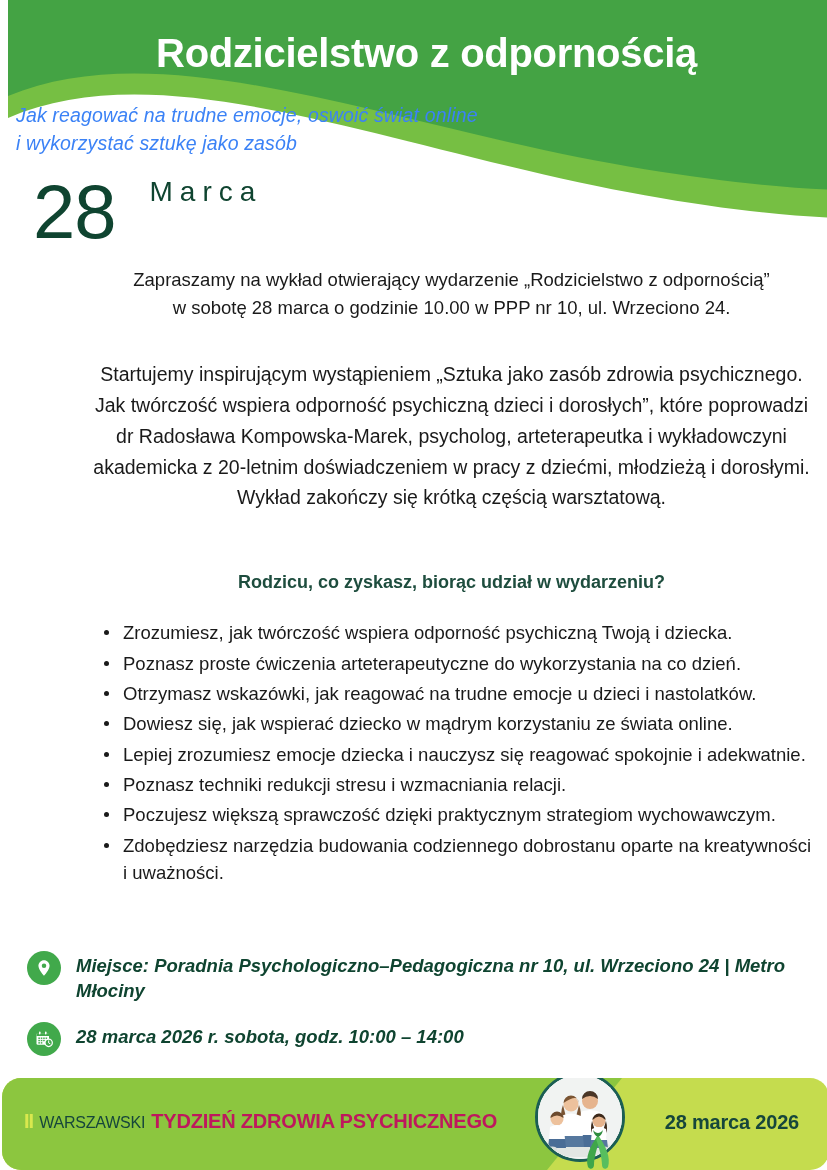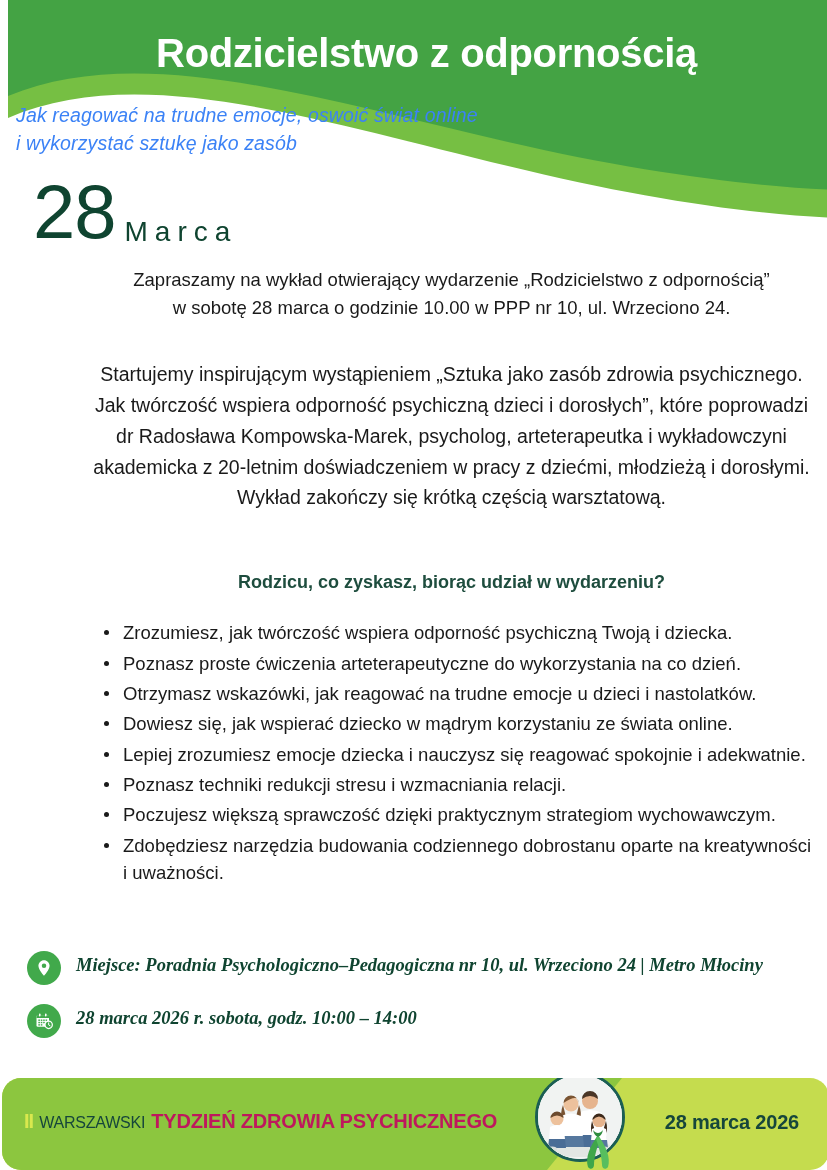--- a/index.html
+++ b/index.html
@@ -70,22 +70,23 @@
     margin: 8px;
   }
 
   
   .date-line {
     position: absolute;
     top: 178px;
     left: 33px;
     z-index: 4;
     display: flex;
-    align-items: flex-end;
+    align-items: flex-start;
     color: #0F4430;
+    gap: 25px;
   }
   .date-number {
     font-size: 76px;
     font-weight: 300;
     line-height: 0.9;
     letter-spacing: -1px;
   }
   .date-month {
     font-size: 28px;
     font-weight: 400;
@@ -151,21 +152,20 @@
   .info-block {
     position: absolute;
     top: 950px;
     left: 27px;
     width: 760px;
   }
   .info-row {
     display: flex;
     align-items: flex-start;
     margin-bottom: 18px;
-    font-family: Liberation Serif, serif;
   }
   .info-badge {
     flex: 0 0 auto;
     width: 34px;
     height: 34px;
     border-radius: 50%;
     background: #41A94B;
     display: flex;
     align-items: center;
     justify-content: center;

